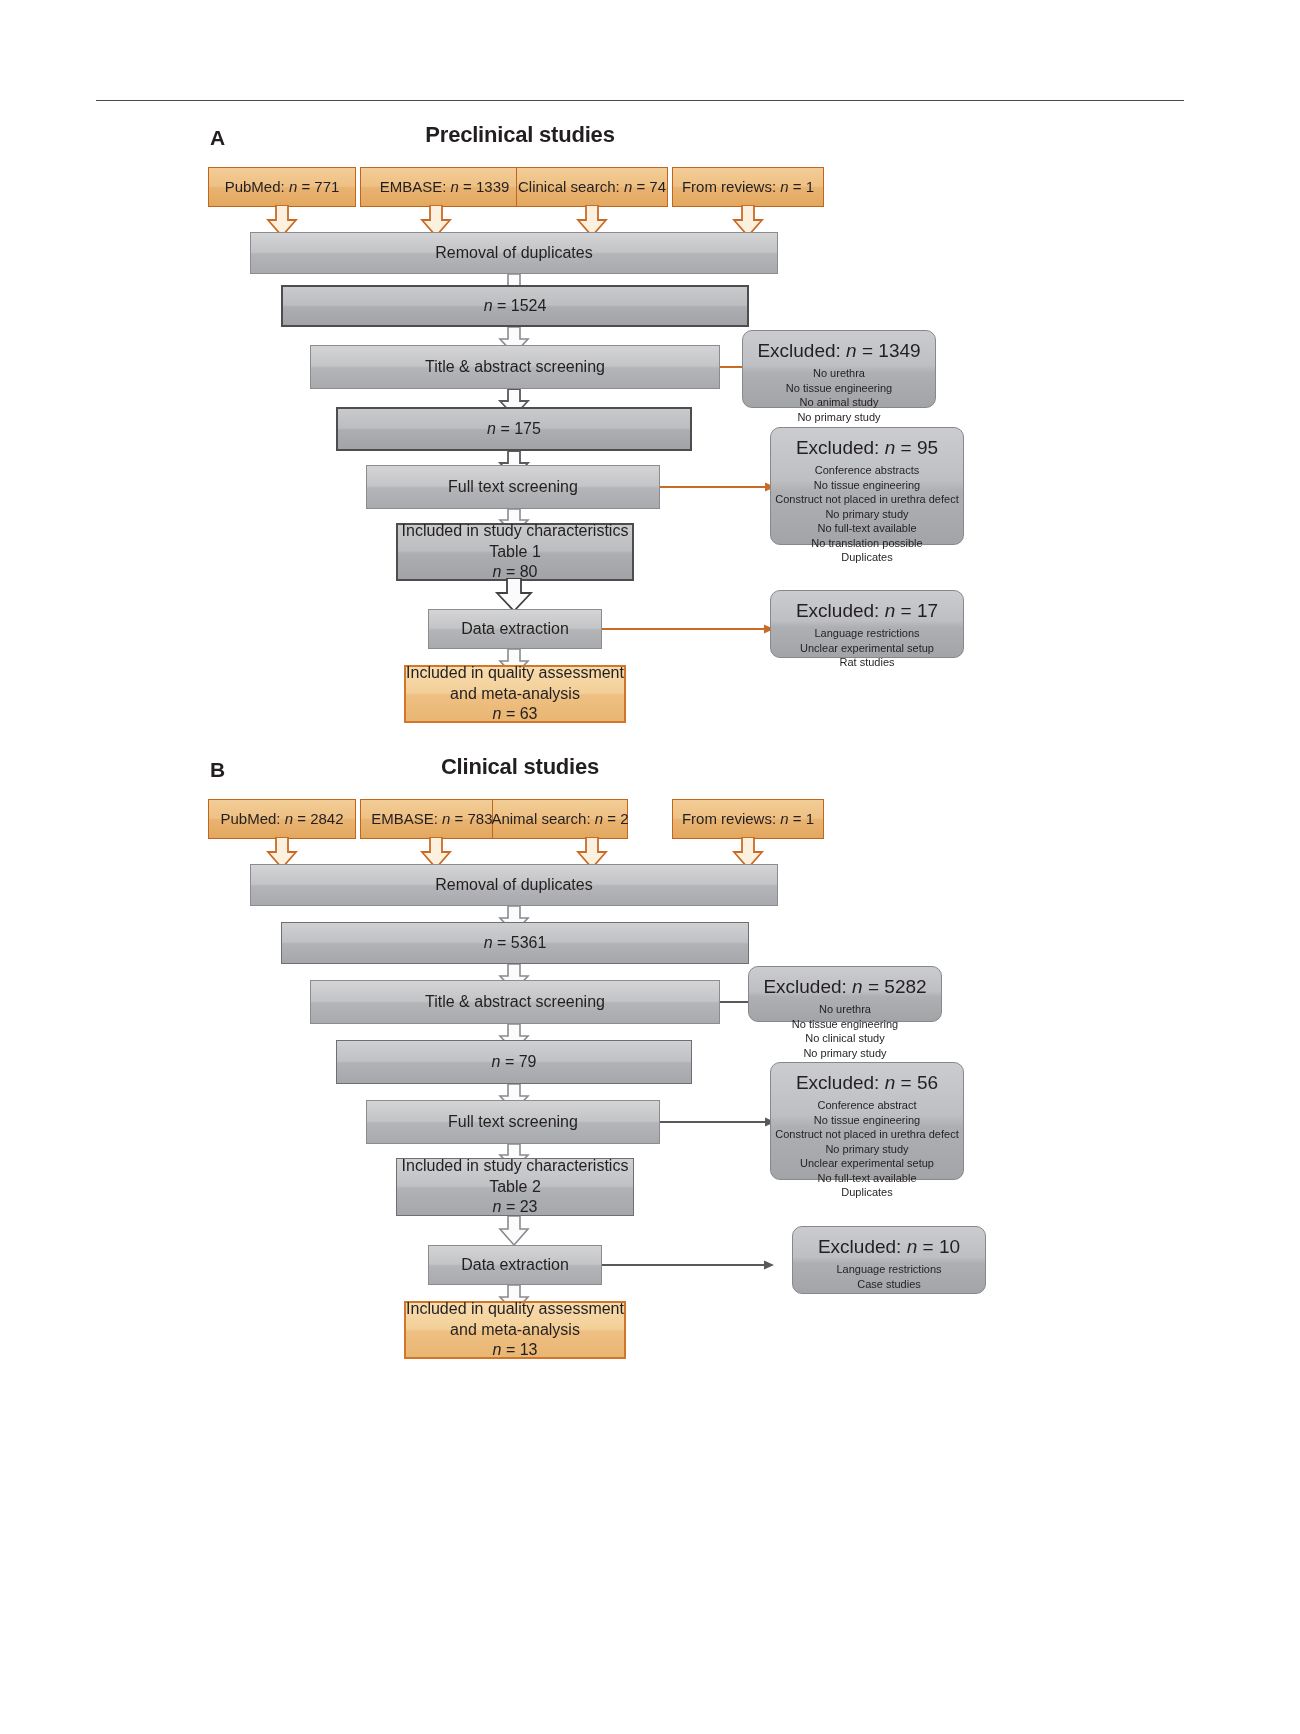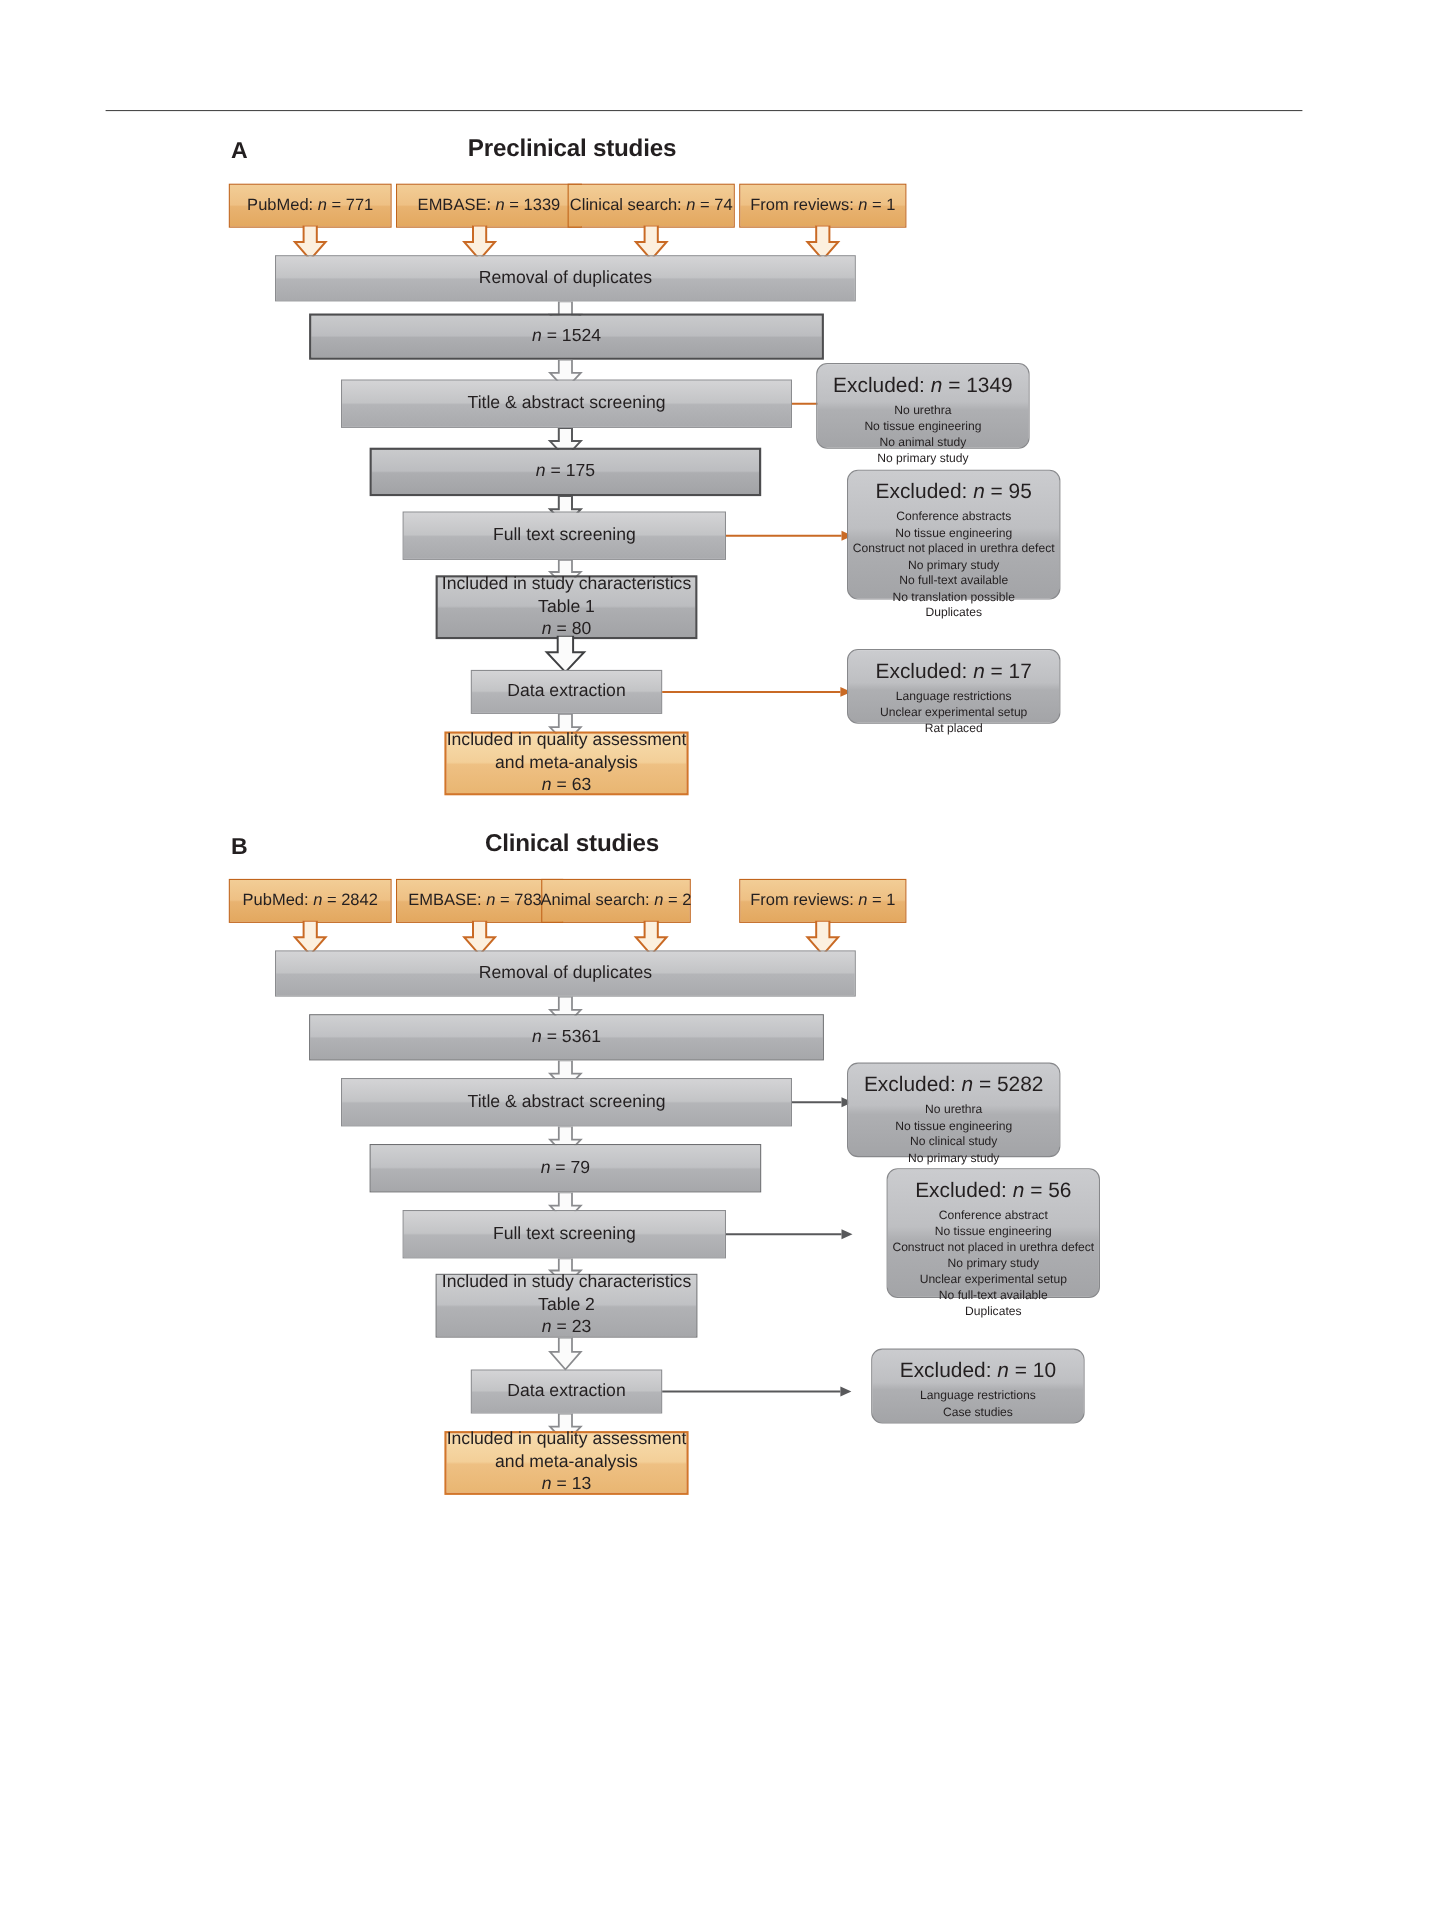--- a/index.html
+++ b/index.html
@@ -304,21 +304,21 @@
         <polygon points="162,1.5 172,6 162,10.5" fill="#c96a25"></polygon>
       </svg>
     </div>
 
     <div class="box box-excluded" style="left:770px; top:478px; width:194px; height:68px;">
       <div class="excl-head">
         <span>Excluded: </span><span class="ital">n</span><span> = 17</span>
       </div>
       <div class="excl-item">Language restrictions</div>
       <div class="excl-item">Unclear experimental setup</div>
-      <div class="excl-item">Rat placed</div>
+      <div class="excl-item">Rat studies</div>
     </div>
 
     <div class="blockarrow" style="left:497px; top:537px; width:34px; height:28px;">
       <svg viewBox="0 0 34 28">
           <polygon points="11,0 23,0 23,12 31,12 17,27 3,12 11,12" fill="#fbfbfb" stroke="#8a8b8e" stroke-width="1.6"></polygon>
         </svg>
     </div>
 
     <div class="box box-orange-round" style="left:404px; top:553px; width:222px; height:58px;">
       <div class="flow-label-sm">Included in quality assessment</div>
@@ -403,21 +403,21 @@
       <div class="flow-label">Title &amp; abstract  screening</div>
     </div>
 
     <div class="sidearrow" style="left:720px; top:252px; width:55px;">
       <svg viewBox="0 0 55 12" preserveAspectRatio="none">
         <line x1="0" y1="6" x2="45" y2="6" stroke="#58595b" stroke-width="1.8"></line>
         <polygon points="45,1.5 55,6 45,10.5" fill="#58595b"></polygon>
       </svg>
     </div>
 
-    <div class="box box-excluded" style="left:770px; top:222px; width:194px; height:86px;">
+    <div class="box box-excluded" style="left:748px; top:222px; width:194px; height:56px;">
       <div class="excl-head">
         <span>Excluded: </span><span class="ital">n</span><span> = 5282</span>
       </div>
       <div class="excl-item">No urethra</div>
       <div class="excl-item">No tissue engineering</div>
       <div class="excl-item">No  clinical study</div>
       <div class="excl-item">No primary study</div>
     </div>
 
     <div class="blockarrow" style="left:497px; top:280px; width:34px; height:28px;">
@@ -442,21 +442,21 @@
       <div class="flow-label">Full text screening</div>
     </div>
 
     <div class="sidearrow" style="left:660px; top:372px; width:115px;">
       <svg viewBox="0 0 115 12" preserveAspectRatio="none">
         <line x1="0" y1="6" x2="105" y2="6" stroke="#58595b" stroke-width="1.8"></line>
         <polygon points="105,1.5 115,6 105,10.5" fill="#58595b"></polygon>
       </svg>
     </div>
 
-    <div class="box box-excluded" style="left:770px; top:318px; width:194px; height:118px;margin-left:36px;">
+    <div class="box box-excluded" style="left:770px; top:318px; width:194px; height:118px;">
       <div class="excl-head">
         <span>Excluded: </span><span class="ital">n</span><span> = 56</span>
       </div>
       <div class="excl-item">Conference abstract</div>
       <div class="excl-item">No tissue engineering</div>
       <div class="excl-item">Construct not placed in urethra defect</div>
       <div class="excl-item">No primary study</div>
       <div class="excl-item">Unclear experimental setup</div>
       <div class="excl-item">No full-text available</div>
       <div class="excl-item">Duplicates</div>

